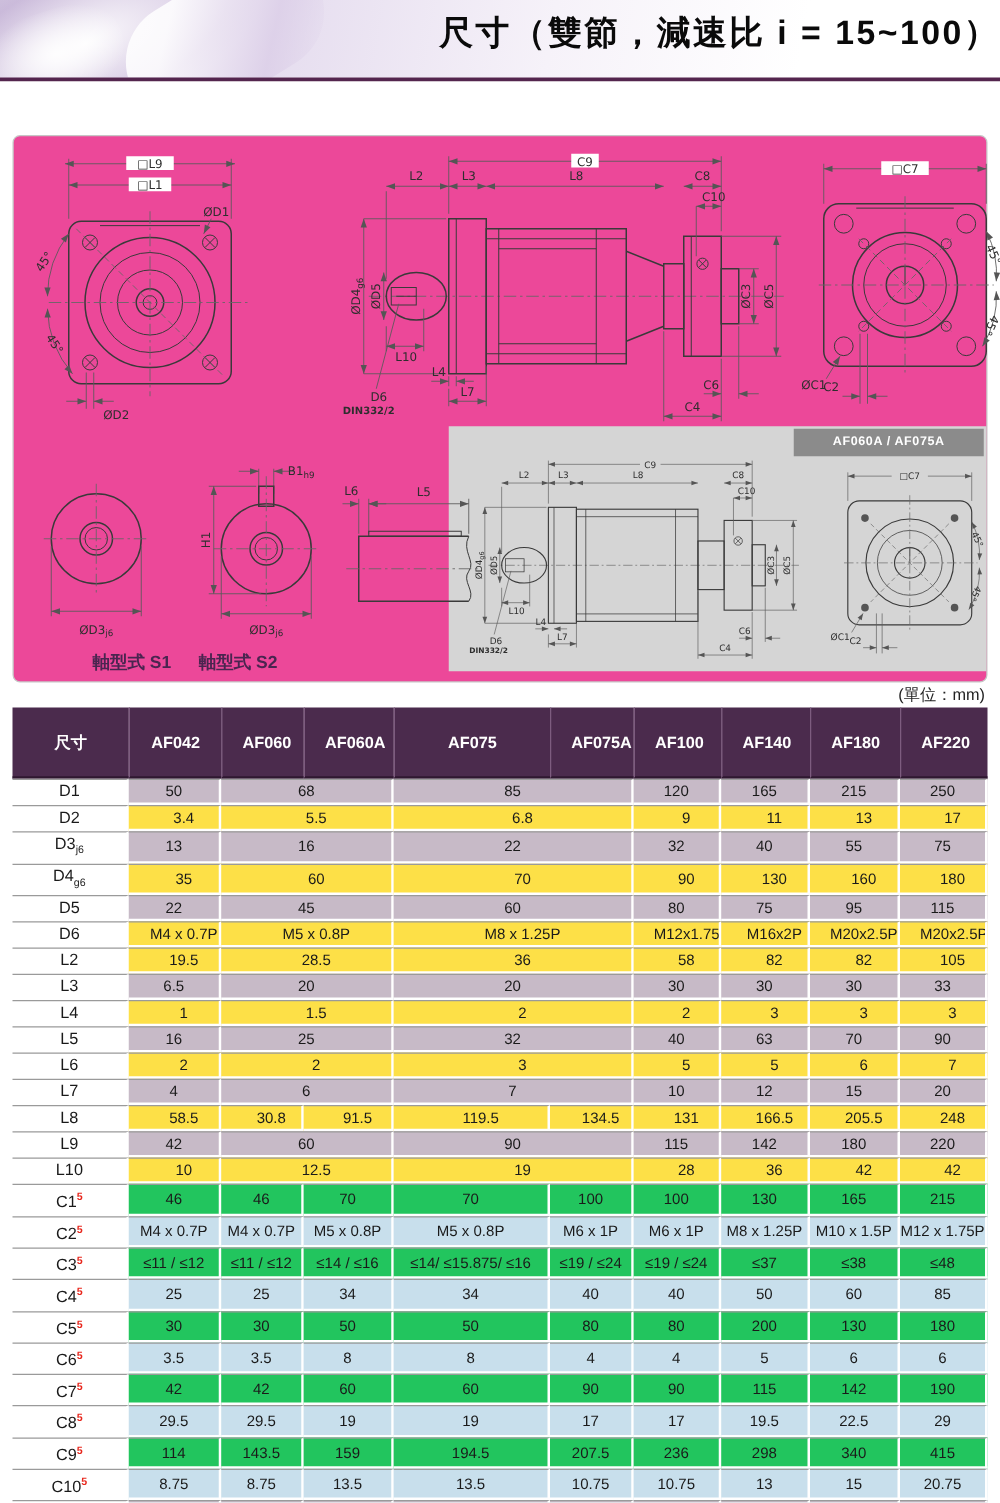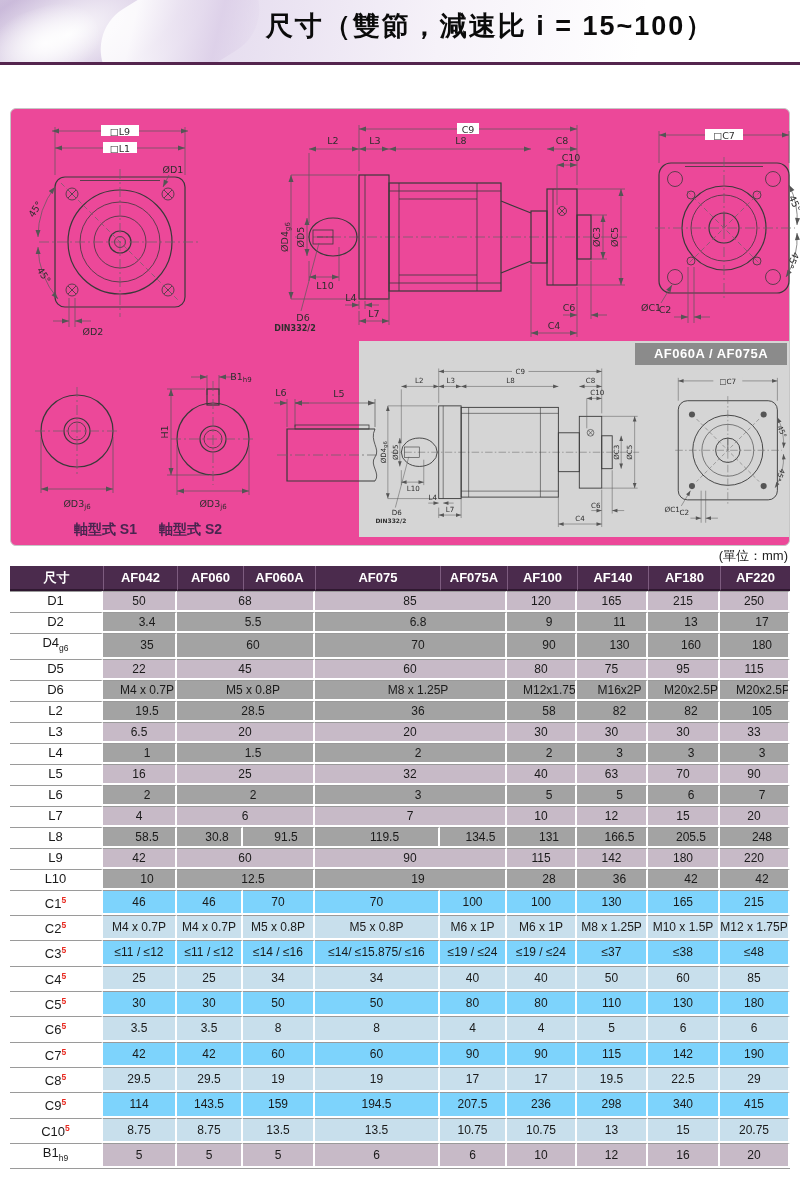--- a/index.html
+++ b/index.html
@@ -10,61 +10,61 @@
   .banner{position:absolute;left:0;top:0;width:800px;height:62px;overflow:hidden;
           background:linear-gradient(100deg,#cfc2dd 0%,#e4dbee 25%,#f6f2f9 55%,#ffffff 80%);}
   .banner .shape1{position:absolute;left:-30px;top:-40px;width:240px;height:130px;border-radius:60px;
           background:radial-gradient(ellipse at 40% 50%,rgba(255,255,255,.95),rgba(196,176,214,.45) 60%,transparent 75%);
           transform:rotate(-24deg);}
   .banner .shape2{position:absolute;left:95px;top:-18px;width:170px;height:95px;border-radius:48px;
           background:linear-gradient(135deg,#ffffff 25%,#dccfe8 70%,transparent 95%);
           transform:rotate(-32deg);opacity:.85;}
   .banner .shape3{position:absolute;left:-10px;top:8px;width:110px;height:70px;border-radius:40px;
           background:radial-gradient(ellipse,rgba(255,255,255,.9),transparent 75%);transform:rotate(-18deg);}
-  .banner h1{position:absolute;left:180px;top:8px;width:620px;margin:0;text-align:center;
+  .banner h1{position:absolute;left:180px;top:8px;width:620px;margin:0;text-align:right;
           font-size:27px;font-weight:bold;letter-spacing:2px;color:#0a0a0a;}
   .rule{position:absolute;left:0;top:62px;width:800px;height:0;border-top:3px solid #54254e;}
 
   
   .panel{position:absolute;left:10px;top:108px;width:778px;height:436px;background:#ec4899;
          border:1px solid #c6c6c6;border-radius:6px;}
   .panel svg{position:absolute;overflow:visible;}
   svg text{font-family:"DejaVu Sans","Liberation Sans",sans-serif;font-size:9.5px;fill:#2e2e2e;text-anchor:middle;}
   svg text.sm{font-size:8px;font-weight:bold;}
   svg .ol{fill:none;stroke:#3a3a3a;stroke-width:1.2;}
   svg .o2{fill:none;stroke:#3a3a3a;stroke-width:.8;}
   svg .dim{fill:none;stroke:#5a5a5a;stroke-width:.7;}
   svg .cl{fill:none;stroke:#666;stroke-width:.7;stroke-dasharray:10 3 2 3;}
   svg .dsh{fill:none;stroke:#666;stroke-width:.7;stroke-dasharray:5 3;}
   svg .wbg{fill:#fff;stroke:none;}
   .variant{position:absolute;left:348px;top:232px;width:430px;height:196px;background:#d5d5d5;}
   .variant .badge{position:absolute;right:2px;top:2px;width:152px;height:22px;background:#8b8b8b;
-         color:#fff;font-weight:bold;font-size:13px;text-align:center;line-height:22px;letter-spacing:.5px;}
+         color:#fff;font-weight:bold;font-size:10px;text-align:center;line-height:22px;letter-spacing:.5px;}
   .shaft-caption{position:absolute;top:412px;font-size:14px;font-weight:bold;color:#4a2550;}
   .cap1{left:16px;width:110px;text-align:right;}
   .cap2{left:148px;width:120px;text-align:left;}
 
   
   .unit-note{position:absolute;top:547px;right:12px;font-size:13px;color:#222;}
   .table-wrap{position:absolute;left:10px;top:566px;width:780px;}
 
   
   table{border-collapse:separate;border-spacing:0;table-layout:fixed;width:780px;}
   th{background:#4b2b4d;color:#fff;font-size:13px;font-weight:bold;height:23px;
-     border-left:1px solid #7d5c7f;border-bottom:2px solid #2f1830;padding:0;}
+     border-left:1px solid #7d5c7f;border-bottom:2px solid #2f1830;padding:16px;}
   th:first-child{border-left:none;}
   td{text-align:center;font-size:12px;height:18px;line-height:18px;padding:0;
      border-top:1px solid #9a9a9a;border-bottom:2px solid #fff;border-right:2px solid #fff;
      color:#1a1a1a;white-space:nowrap;overflow:hidden;}
   td.lab{background:#fff;font-size:13px;}
   td.lab sub{font-size:8.5px;}
   td.lab sup{font-size:8.5px;color:#e8281e;font-weight:bold;}
   tr.ma td:not(.lab){background:#c7bac7;}
-  tr.mb td:not(.lab){background:#a3a3a3;padding-left:16px;}
-  tr.ba td:not(.lab){background:#7dd3fc;}
+  tr.mb td:not(.lab){background:#fde047;padding-left:16px;}
+  tr.ba td:not(.lab){background:#22c55e;}
   tr.bb td:not(.lab){background:#c8dfec;}
   table{border-bottom:1px solid #9a9a9a;}
 </style>
 </head>
 <body>
 
 <div class="banner">
   <div class="shape1"></div>
   <div class="shape2"></div>
   <div class="shape3"></div>
@@ -514,20 +514,30 @@
         <tr class="mb">
           <td class="lab">D2</td>
           <td>3.4</td>
           <td colspan="2">5.5</td>
           <td colspan="2">6.8</td>
           <td>9</td>
           <td>11</td>
           <td>13</td>
           <td>17</td>
         </tr>
+        <tr class="ma">
+          <td class="lab">D3<sub>j6</sub></td>
+          <td>13</td>
+          <td colspan="2">16</td>
+          <td colspan="2">22</td>
+          <td>32</td>
+          <td>40</td>
+          <td>55</td>
+          <td>75</td>
+        </tr>
         <tr class="mb">
           <td class="lab">D4<sub>g6</sub></td>
           <td>35</td>
           <td colspan="2">60</td>
           <td colspan="2">70</td>
           <td>90</td>
           <td>130</td>
           <td>160</td>
           <td>180</td>
         </tr>
@@ -692,21 +702,21 @@
           <td>85</td>
         </tr>
         <tr class="ba">
           <td class="lab">C5<sup>5</sup></td>
           <td>30</td>
           <td>30</td>
           <td>50</td>
           <td>50</td>
           <td>80</td>
           <td>80</td>
-          <td>110</td>
+          <td>200</td>
           <td>130</td>
           <td>180</td>
         </tr>
         <tr class="bb">
           <td class="lab">C6<sup>5</sup></td>
           <td>3.5</td>
           <td>3.5</td>
           <td>8</td>
           <td>8</td>
           <td>4</td>

